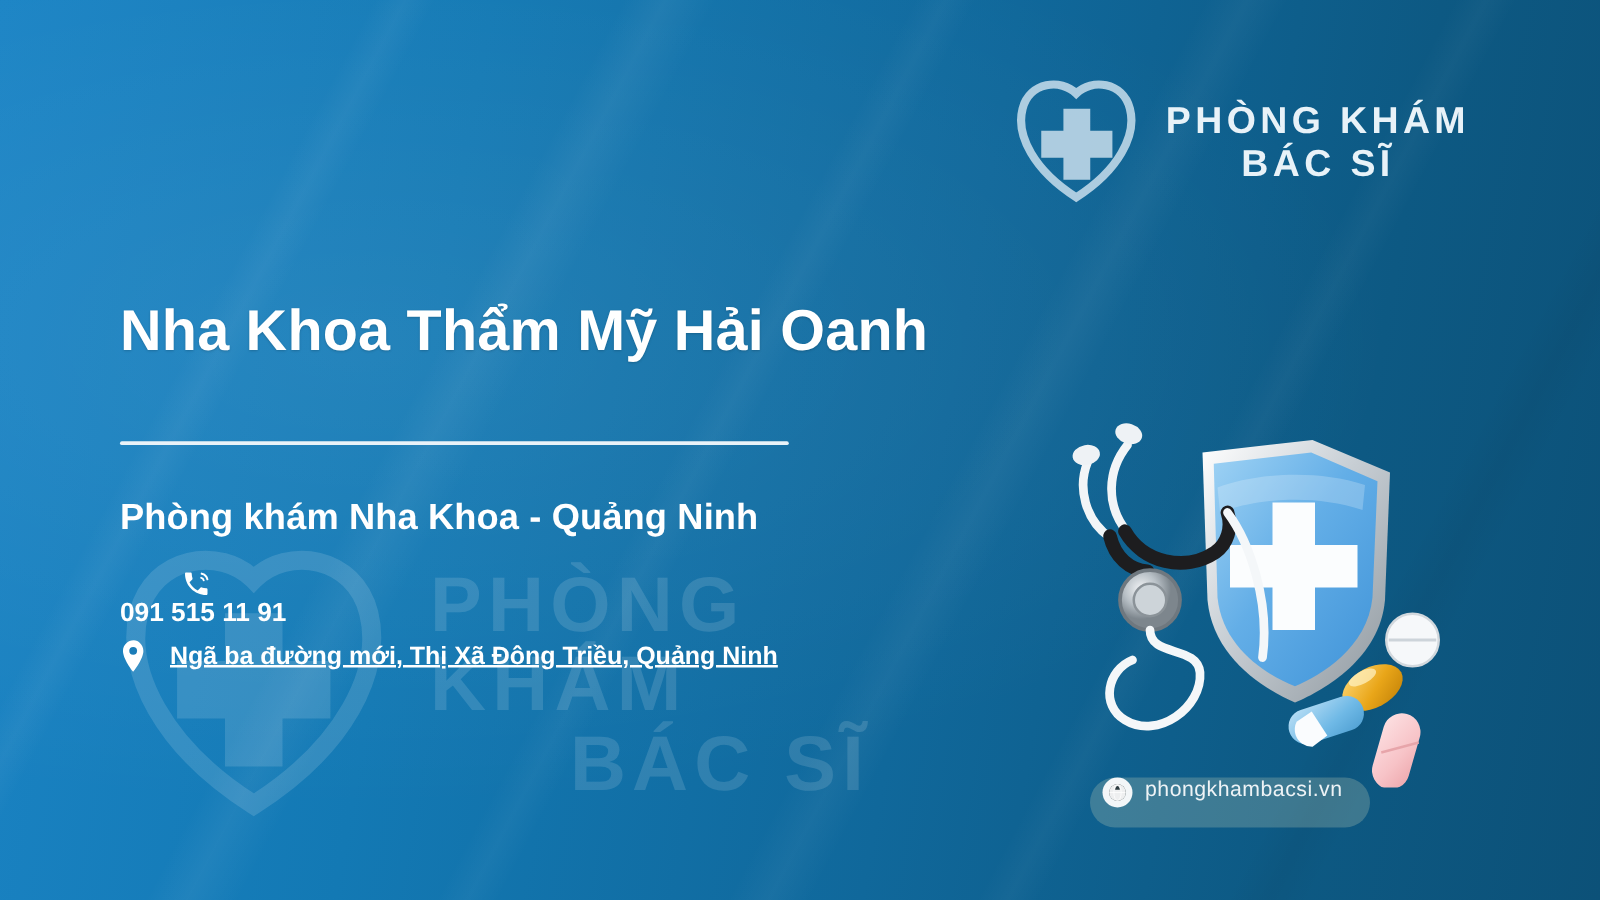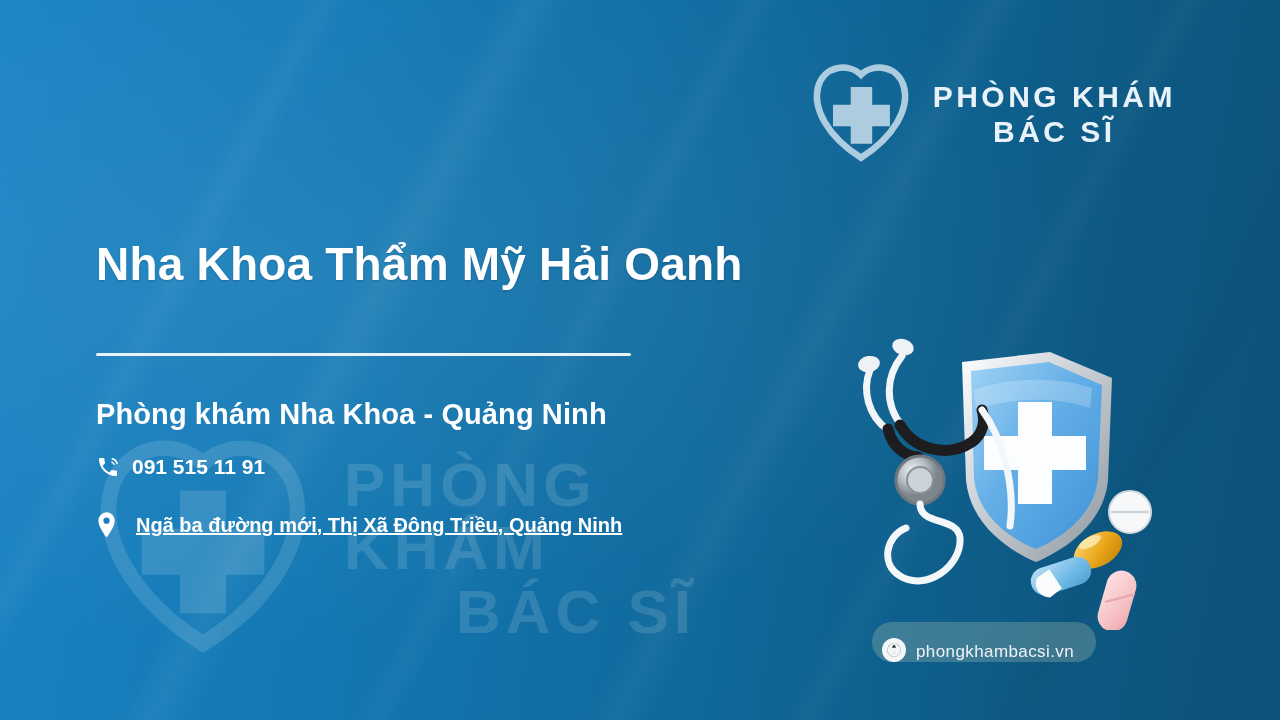--- a/index.html
+++ b/index.html
@@ -53,30 +53,30 @@
     color:#ffffff; font-size:46px; font-weight:700; letter-spacing:.2px;
     text-shadow:0 1px 2px rgba(0,0,0,.18);
   }
   .divider{position:absolute; left:96px; top:353px; width:535px; height:3px;
     background:#e9f2f8; border-radius:2px;}
   .subtitle{
     position:absolute; left:96px; top:387px; width:760px;
     color:#ffffff; font-size:29px; font-weight:700; letter-spacing:.1px;margin-top:11px;
   }
   .info-row{position:absolute; display:flex; align-items:center; color:#fff;}
-  .row-phone{left:96px; top:455px; font-size:21px; font-weight:700;}
+  .row-phone{left:96px; top:455px; font-size:21px; font-weight:700;flex-direction:column;}
   .row-addr{left:96px; top:512px; font-size:20px; font-weight:700;text-decoration:underline;}
   .info-row .ico{flex:0 0 auto; display:inline-flex; align-items:center; justify-content:center;}
   .row-phone .ico{width:24px; height:24px; margin-right:12px;}
   .row-addr  .ico{width:22px; height:26px; margin-right:18px;}
 
   
   .urlpill{
     position:absolute; left:872px; top:622px; height:40px;
-    display:flex; align-items:flex-end; gap:10px;
+    display:flex; align-items:flex-start; gap:10px;
     padding:0 22px 0 10px;
     border-radius:22px;
     background:rgba(216,222,190,.24);
     color:#eef3f6; font-size:17px; letter-spacing:.4px;
   }
   .urlpill .globe{width:24px; height:24px; border-radius:50%; background:#f3f6f8;
     display:flex; align-items:center; justify-content:center;}
 
   
   .illus{position:absolute; left:840px; top:330px; width:340px; height:300px;}

